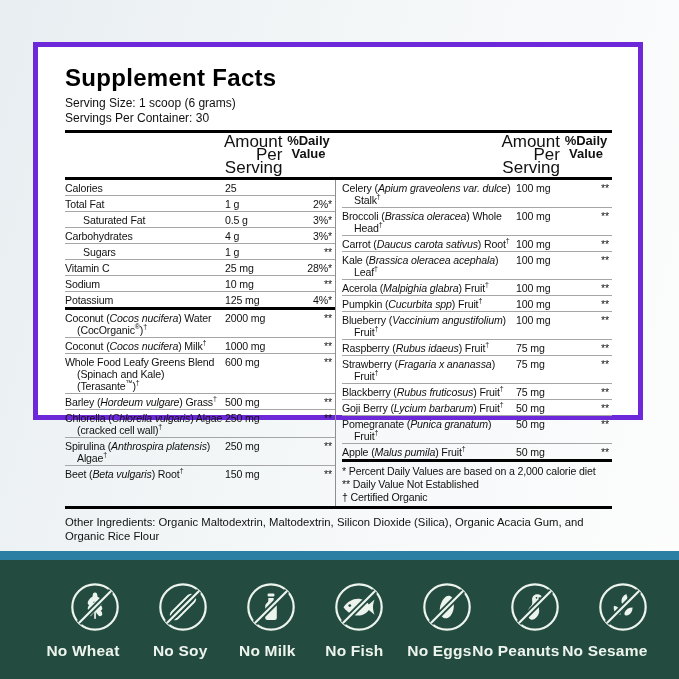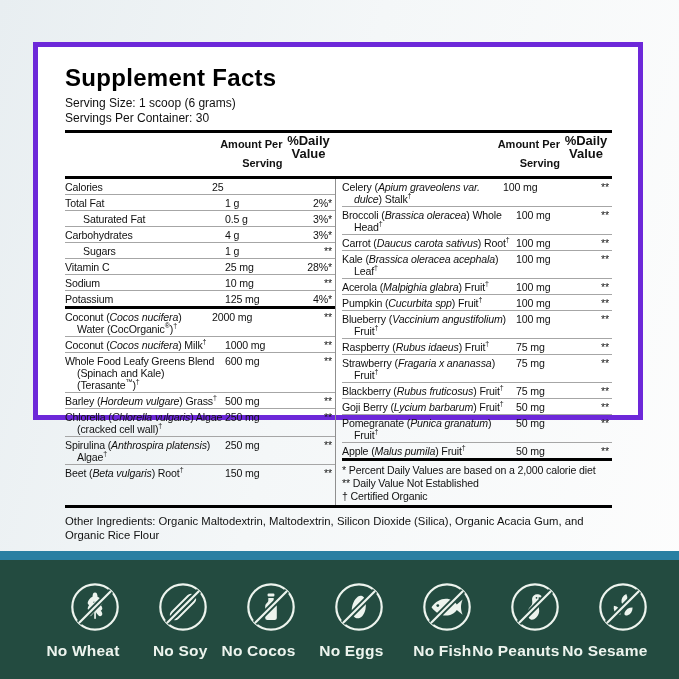--- a/index.html
+++ b/index.html
@@ -15,28 +15,28 @@
   }
   .title { margin:0 0 5px 0; font-size:24px; line-height:27px; font-weight:bold; letter-spacing:0.3px; color:#000; }
   .serving-line { font-size:12px; line-height:14.5px; color:#111; }
   .rule { height:3px; background:#000; }
   .rule.top { margin-top:5px; }
   .rule.inner { margin:0; }
   .headers { display:flex; }
   .head-block { flex:1; display:flex; padding:2px 0 3px 0; }
   .head-block.rightside { padding-left:7px; border-left:1px solid #fff; }
   .h-spacer { flex:1; }
-  .h-amt { width:78px; font-weight:bold; font-size:11px; line-height:19px; text-align:right; }
+  .h-amt { width:78px; font-weight:normal; font-size:17px; line-height:13px; text-align:right; }
   .h-dv  { width:52px; font-weight:bold; font-size:13px; line-height:12.5px; text-align:center; }
   .cols { display:flex; align-items:stretch; }
   .col { flex:1; }
   .col.rightside { border-left:1px solid #8f8f8f; padding-left:6px; }
   .row { display:flex; align-items:flex-start; padding:1.5px 0; font-size:10.6px; line-height:12px; letter-spacing:-0.15px; }
   .rows .row { border-top:1px solid #a6a6a6; }
-  .rows .row:first-child { border-top:none;gap:13px; }
+  .rows .row:first-child { border-top:none; }
   .cell-name { flex:1; padding-left:12px; text-indent:-12px; }
   .row.indent .cell-name { padding-left:30px; }
   .cell-amt { width:58px; text-align:left; white-space:nowrap; }
   .cell-dv  { width:52px; text-align:right; padding-right:3px; box-sizing:border-box; white-space:nowrap; }
   .col.rightside .cell-amt { width:50px; }
   .col.rightside .cell-dv { width:46px; }
   sup { font-size:7px; line-height:0; }
   i { font-style:italic; }
   .footnotes { padding:3px 0 2px 0; font-size:10.6px; line-height:13px; letter-spacing:-0.15px; }
   .other { margin-top:6px; font-size:11.3px; line-height:14px; color:#111; }
@@ -280,44 +280,44 @@
     <div class="badge">
       <div>
         <svg viewBox="0 0 50 50" width="50" height="50">
         <circle cx="25" cy="25" r="22.7" fill="none" stroke="#edf4ee" stroke-width="2.2"></circle>
         <rect x="21.6" y="11.5" width="6.8" height="3" rx="1" fill="#edf4ee"></rect>
     <path fill="#edf4ee" d="M22.3 16 h5.4 v2.6 c0 2.2 3.1 3 3.1 6 v11.3 a2.1 2.1 0 0 1 -2.1 2.1 h-7.4 a2.1 2.1 0 0 1 -2.1 -2.1 V24.6 c0 -3 3.1 -3.8 3.1 -6 z"></path>
         <line x1="9" y1="41" x2="41" y2="9" stroke="#234b40" stroke-width="6"></line>
         <line x1="8.95" y1="41.05" x2="41.05" y2="8.95" stroke="#edf4ee" stroke-width="2.2"></line>
       </svg>
       </div>
-      <div class="badge-label">No Cocos</div>
-    </div>
-    <div class="badge">
-      <div>
-        <svg viewBox="0 0 50 50" width="50" height="50">
-        <circle cx="25" cy="25" r="22.7" fill="none" stroke="#edf4ee" stroke-width="2.2"></circle>
-        <path fill="#edf4ee" transform="rotate(12 25 25)" d="M25 13.5 C21.2 13.5 18.2 19.5 18.2 26 C18.2 31.8 21.1 36.5 25 36.5 C28.9 36.5 31.8 31.8 31.8 26 C31.8 19.5 28.8 13.5 25 13.5 Z"></path>
-        <line x1="9" y1="41" x2="41" y2="9" stroke="#234b40" stroke-width="6"></line>
-        <line x1="8.95" y1="41.05" x2="41.05" y2="8.95" stroke="#edf4ee" stroke-width="2.2"></line>
-      </svg>
-      </div>
-      <div class="badge-label">No Eggs</div>
+      <div class="badge-label">No Milk</div>
     </div>
     <div class="badge">
       <div>
         <svg viewBox="0 0 50 50" width="50" height="50">
         <circle cx="25" cy="25" r="22.7" fill="none" stroke="#edf4ee" stroke-width="2.2"></circle>
         <path fill="#edf4ee" d="M9.5 25.2 C13.5 19.8 18.6 16.8 23.8 16.8 C28.6 16.8 32.6 19.2 34.8 22.4 L40.6 17.6 C39.5 20.6 39 22.8 39 25.2 C39 27.6 39.5 29.8 40.6 32.8 L34.8 28 C32.6 31.2 28.6 33.6 23.8 33.6 C18.6 33.6 13.5 30.6 9.5 25.2 Z"></path>
     <circle cx="15.8" cy="23.6" r="1.4" fill="#234b40"></circle>
         <line x1="9" y1="41" x2="41" y2="9" stroke="#234b40" stroke-width="6"></line>
         <line x1="8.95" y1="41.05" x2="41.05" y2="8.95" stroke="#edf4ee" stroke-width="2.2"></line>
       </svg>
       </div>
       <div class="badge-label">No Fish</div>
+    </div>
+    <div class="badge">
+      <div>
+        <svg viewBox="0 0 50 50" width="50" height="50">
+        <circle cx="25" cy="25" r="22.7" fill="none" stroke="#edf4ee" stroke-width="2.2"></circle>
+        <path fill="#edf4ee" transform="rotate(12 25 25)" d="M25 13.5 C21.2 13.5 18.2 19.5 18.2 26 C18.2 31.8 21.1 36.5 25 36.5 C28.9 36.5 31.8 31.8 31.8 26 C31.8 19.5 28.8 13.5 25 13.5 Z"></path>
+        <line x1="9" y1="41" x2="41" y2="9" stroke="#234b40" stroke-width="6"></line>
+        <line x1="8.95" y1="41.05" x2="41.05" y2="8.95" stroke="#edf4ee" stroke-width="2.2"></line>
+      </svg>
+      </div>
+      <div class="badge-label">No Eggs</div>
     </div>
     <div class="badge">
       <div>
         <svg viewBox="0 0 50 50" width="50" height="50">
         <circle cx="25" cy="25" r="22.7" fill="none" stroke="#edf4ee" stroke-width="2.2"></circle>
         <g transform="rotate(18 25 25)">
       <path fill="#edf4ee" d="M25 11.8 C28.6 11.8 30.8 14.6 30.4 17.6 C30.1 19.6 28.7 21 28.7 23.2 C28.7 25.4 30.6 26.6 30.6 29.8 C30.6 33.9 28.2 38.2 25 38.2 C21.8 38.2 19.4 33.9 19.4 29.8 C19.4 26.6 21.3 25.4 21.3 23.2 C21.3 21 19.9 19.6 19.6 17.6 C19.2 14.6 21.4 11.8 25 11.8 Z"></path>
       <circle cx="23.6" cy="15.8" r="0.9" fill="#234b40"></circle>
       <circle cx="26.4" cy="15.2" r="0.9" fill="#234b40"></circle>
     </g>

